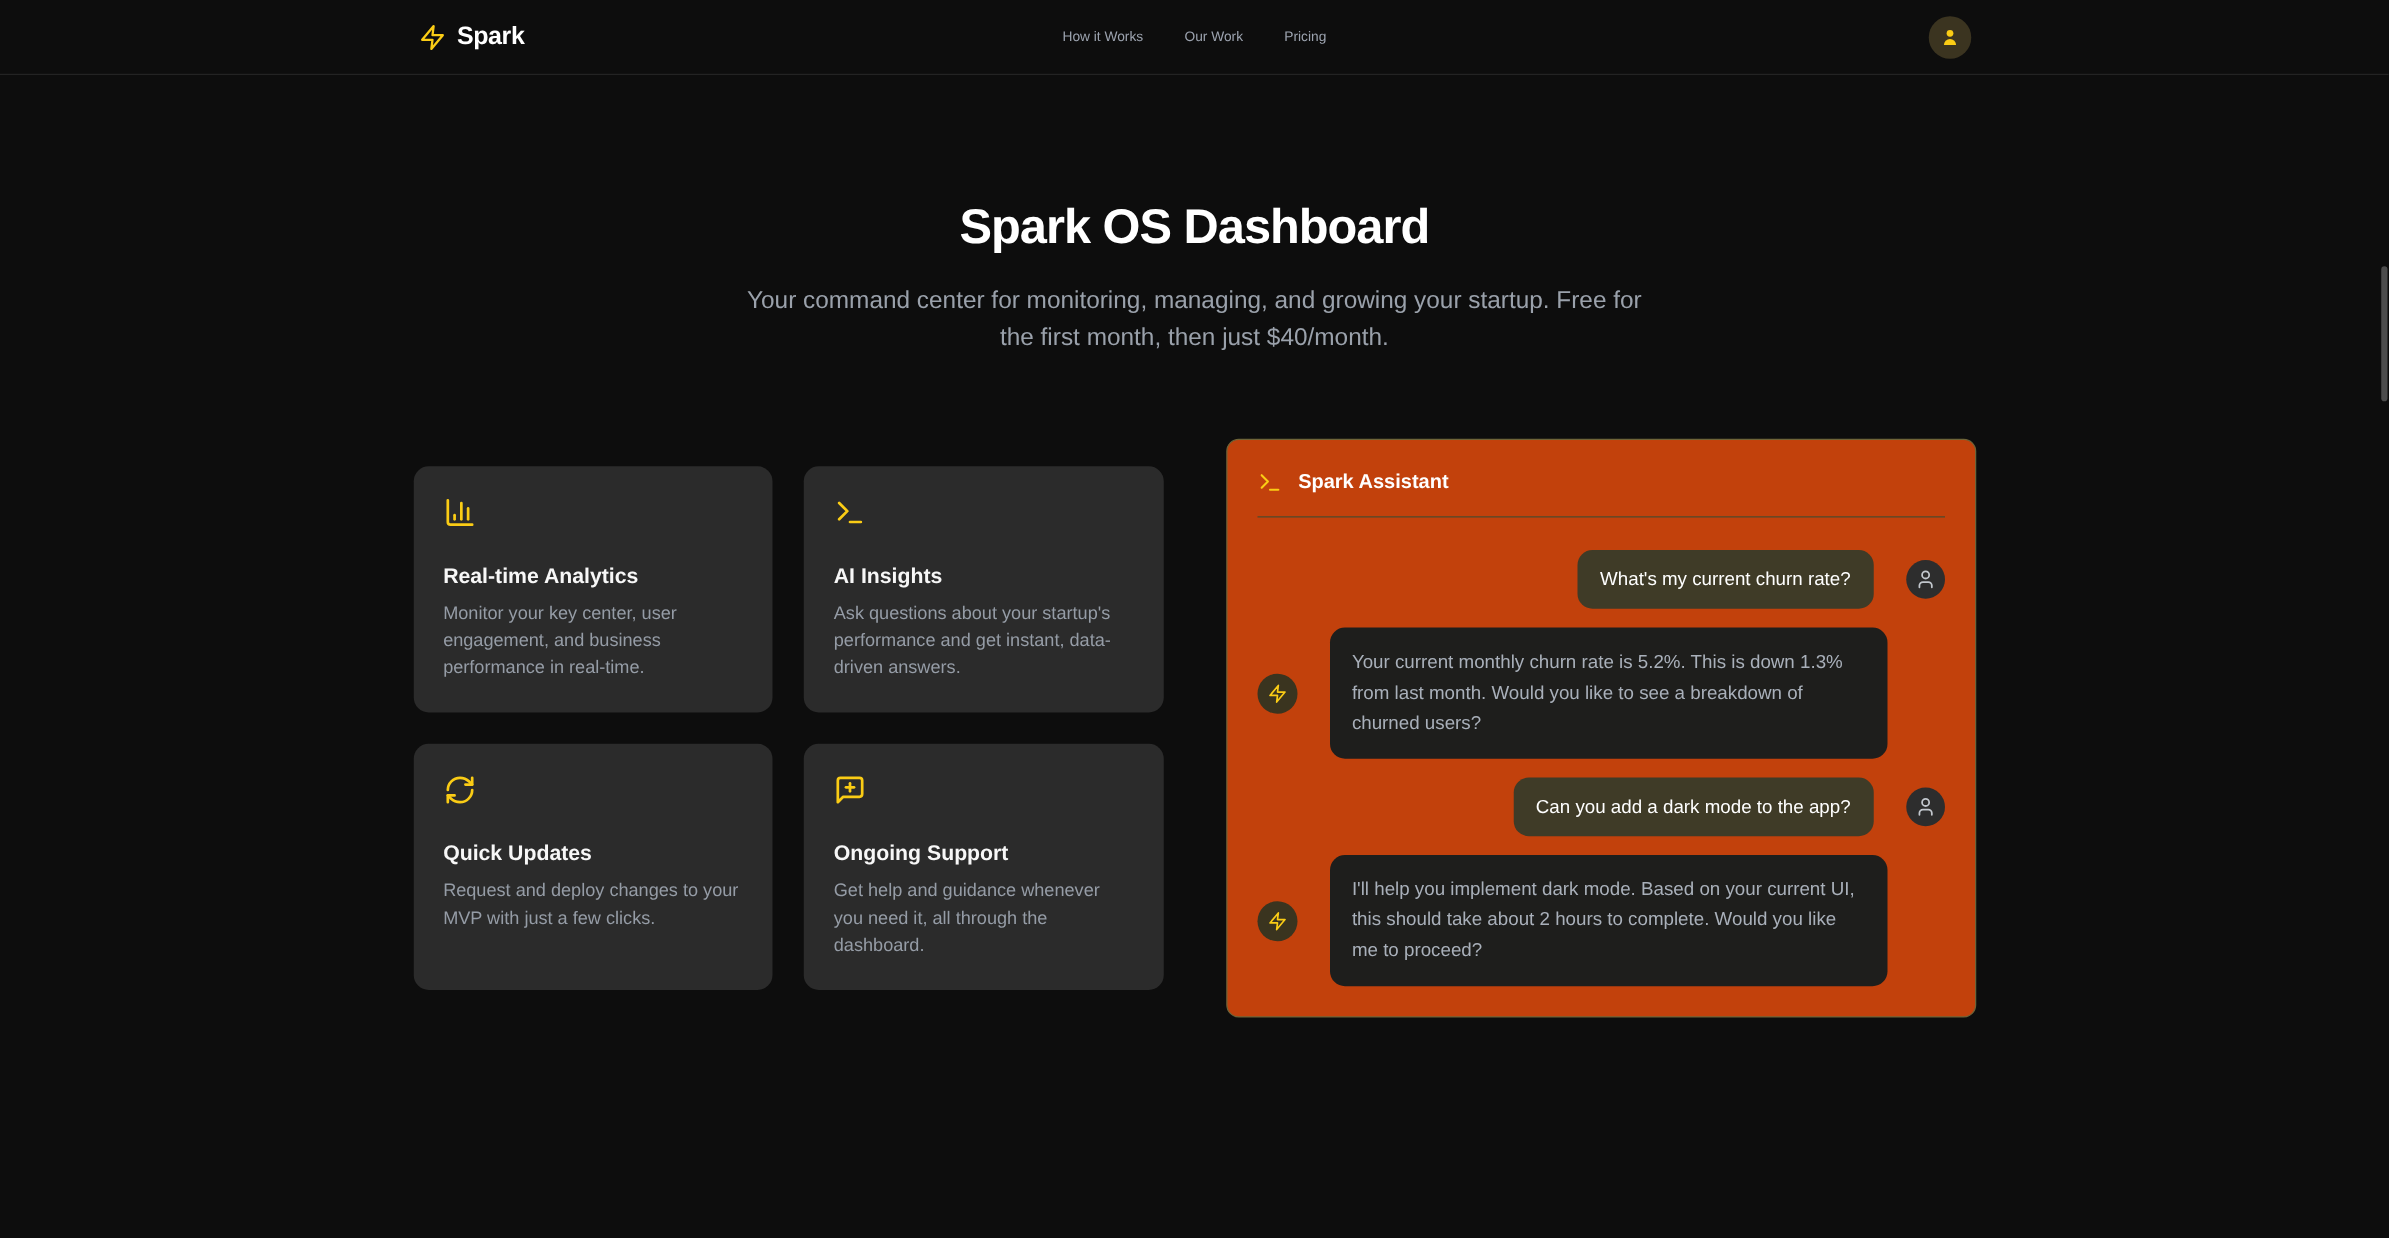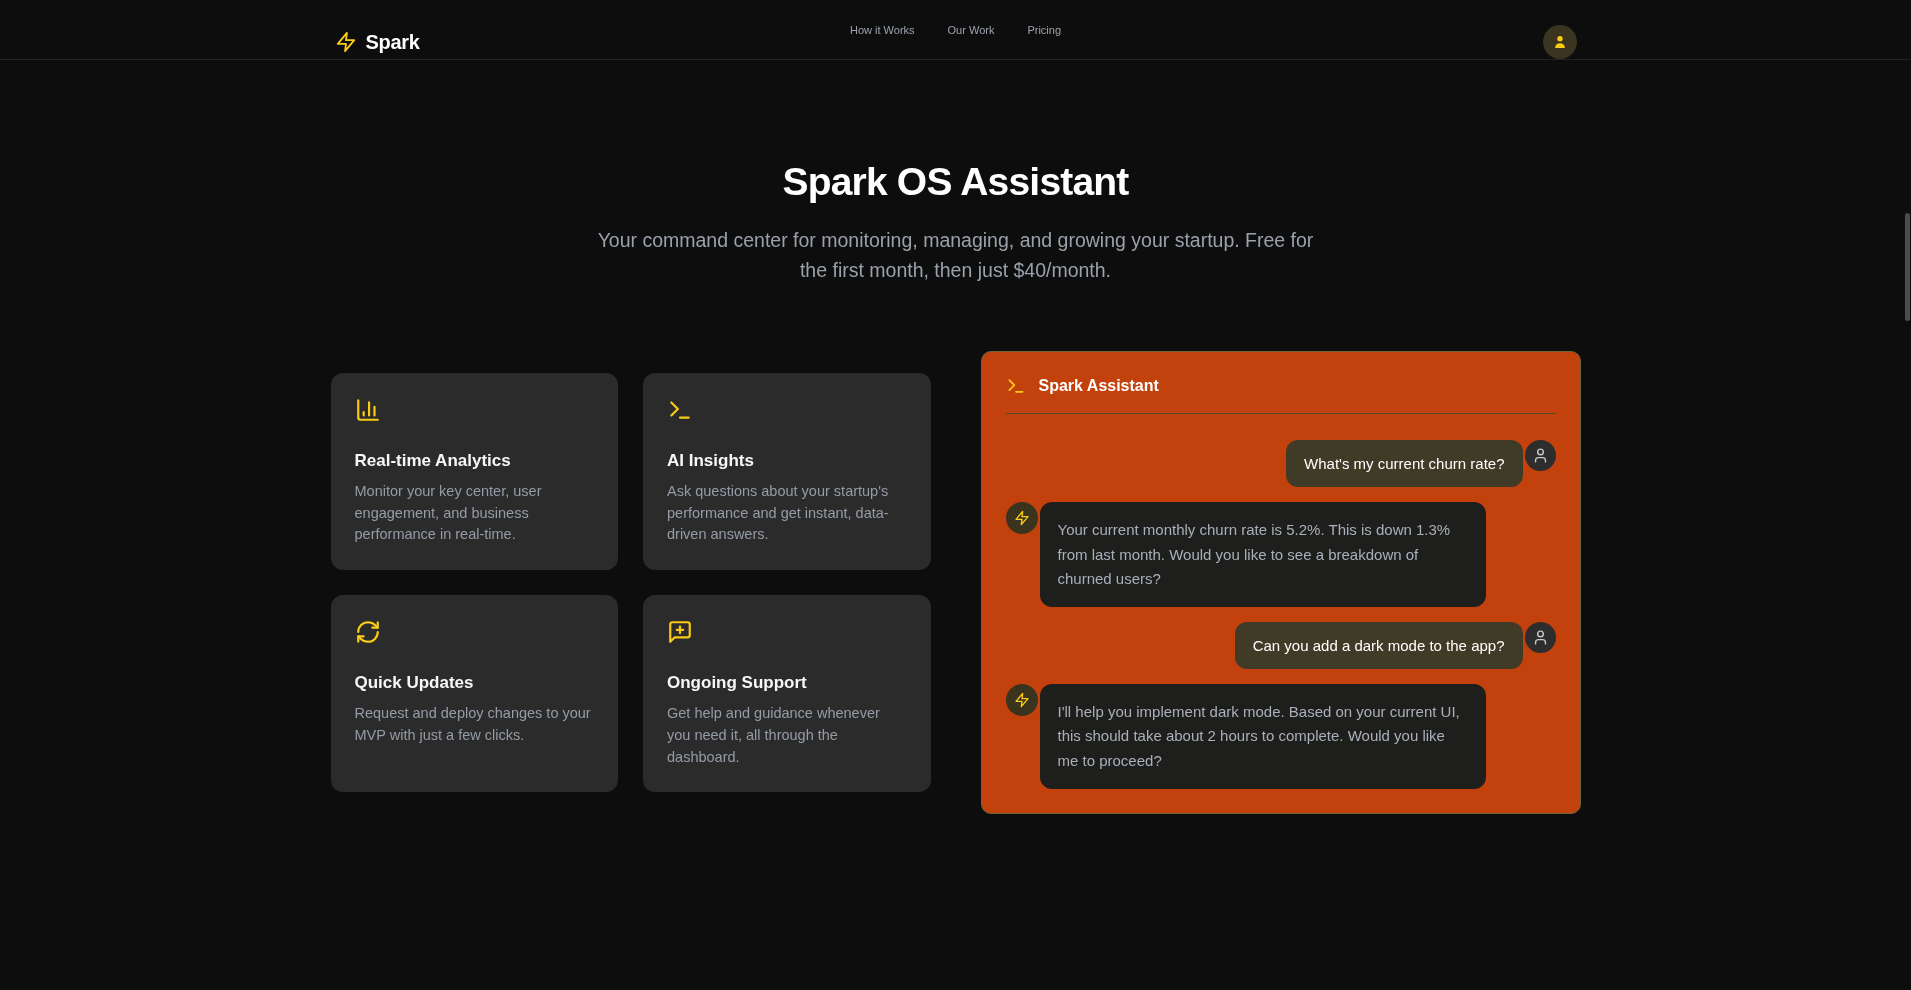--- a/index.html
+++ b/index.html
@@ -11,21 +11,21 @@
     position: relative;
   }
   svg { display: block; }
 
   
   .header {
     height: 60px;
     border-bottom: 1px solid #232323;
     position: relative;
     display: flex;
-    align-items: flex-end;
+    align-items: center;
   }
   .header-inner {
     width: 1250px;
     margin: 0 auto;
     display: flex;
     align-items: center;
     justify-content: space-between;
     padding: 0 4px;
   }
   .brand { display: flex; align-items: center; gap: 9px; cursor: pointer; }
@@ -110,21 +110,21 @@
     width: 600px;
     background: #c2410c;
     border: 1px solid #6e6438;
     border-radius: 10px;
     padding: 24px;
   }
   .chat-header { display: flex; align-items: center; gap: 13px; color: #facc15; }
   .chat-header .title { font-size: 16px; font-weight: 700; color: #ffffff; }
   .chat-divider { border: 0; border-top: 1px solid #4f4a2d; margin-top: 17px; }
   .messages { margin-top: 26px; display: flex; flex-direction: column; gap: 15px; }
-  .msg-row { display: flex; align-items: flex-start; gap: 2px; }
+  .msg-row { display: flex; align-items: center; gap: 26px; }
   .msg-row.user { justify-content: flex-end; }
   .bubble { border-radius: 12px; font-size: 15px; }
   .bubble.user {
     background: #3f3b27;
     color: #ffffff;
     padding: 15px 18px;
     max-width: 430px;
   }
   .bubble.assistant {
     background: #1e1e1c;
@@ -180,21 +180,21 @@
         <svg width="18" height="18" viewBox="0 0 24 24" fill="#facc15">
           <circle cx="12" cy="7.5" r="3.6"></circle>
           <path d="M5.5 20a6.5 6.5 0 0 1 13 0z"></path>
         </svg>
       </span>
     </button>
   </div>
 </header>
 
 <section class="hero">
-  <h1>Spark OS Assistant</h1>
+  <h1>Spark OS Dashboard</h1>
   <p>Your command center for monitoring, managing, and growing your startup. Free for the first month, then just $40/month.</p>
 </section>
 
 <main class="content">
 
   <div class="features">
 
     <div class="card">
       <span class="icon">
         <svg width="26" height="26" viewBox="0 0 24 24" fill="none" stroke="currentColor" stroke-width="2" stroke-linecap="round" stroke-linejoin="round">

